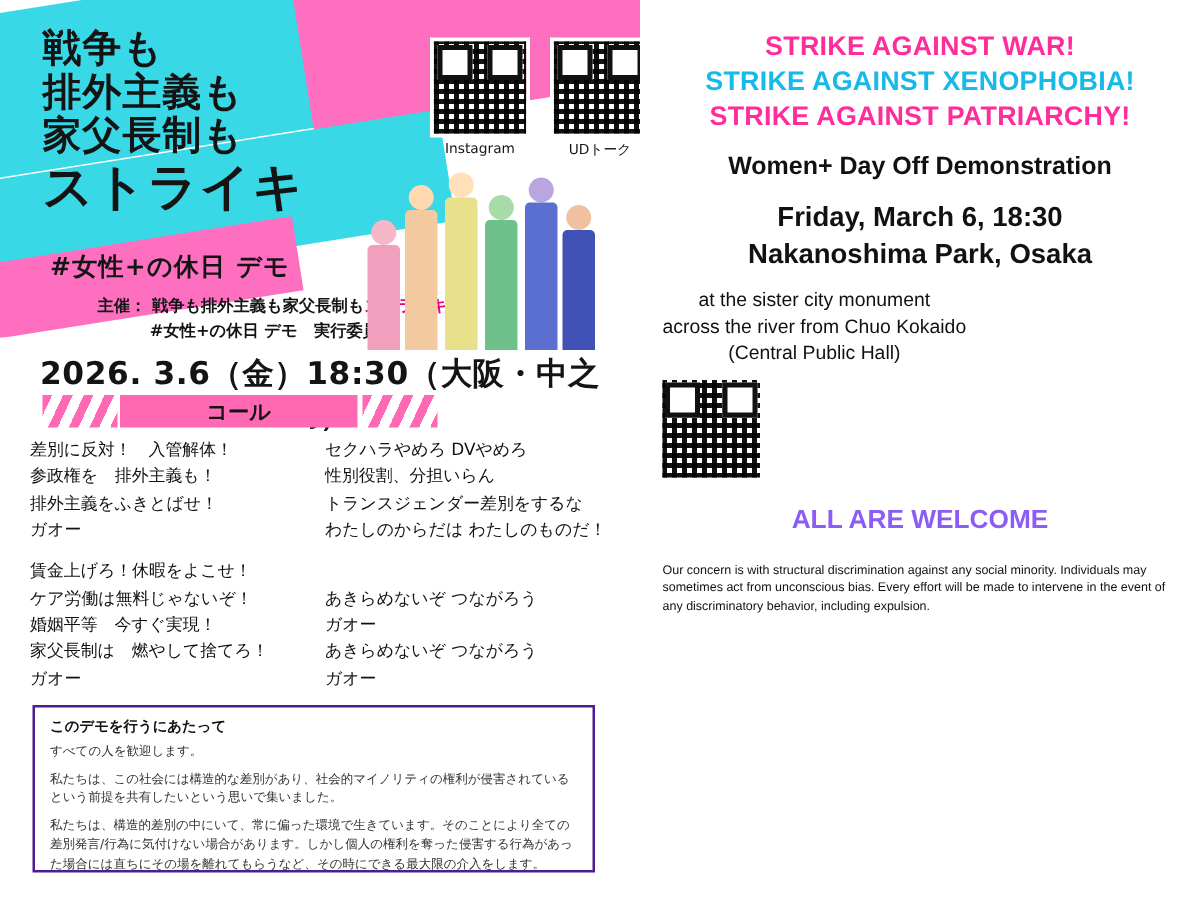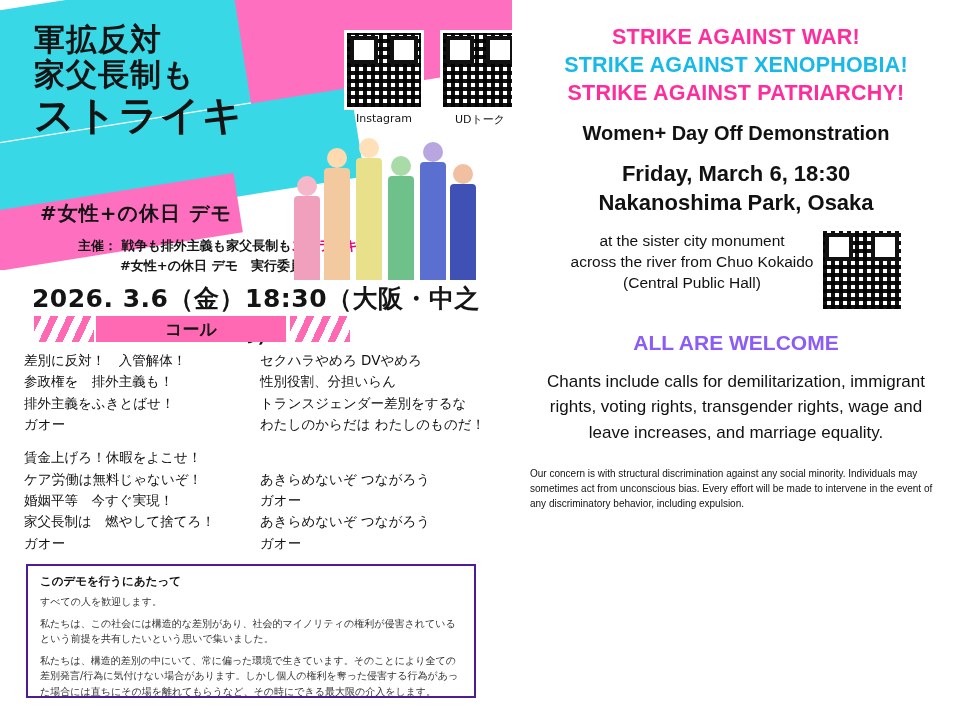--- a/index.html
+++ b/index.html
@@ -276,20 +276,21 @@
     font-weight: bold;
     color: #111;
     line-height: 1.32;
   }
   .venue-row {
     margin-top: 14px;
     display: flex;
     align-items: flex-start;
     justify-content: center;
     gap: 10px;
+    flex-direction: column;
   }
   .venue-text {
     font-size: 15.5px;
     color: #111;
     line-height: 1.35;
     text-align: center;
   }
   .qr-right {
     width: 78px; height: 78px;
     flex: 0 0 78px;
@@ -334,21 +335,22 @@
 <div class="page">
 
   <div class="flyer">
     <div class="flyer-band-cyan"></div>
     <div class="flyer-band-pink"></div>
     <div class="flyer-band-cyan2"></div>
     <div class="flyer-band-pink2"></div>
     <div class="flyer-white-wash"></div>
 
     <div class="flyer-title">
-      <span class="l2">軍拡反対</span>
+      <span class="l1">戦争も</span>
+      <span class="l2">排外主義も</span>
       <span class="l3">家父長制も</span>
       <span class="l4">ストライキ</span>
     </div>
 
     <div class="flyer-hashtag">#女性+の休日 デモ</div>
 
     <div class="flyer-host">
       <span>主催：</span>
       <span>戦争も排外主義も家父長制も</span><span class="host-em">ストライキ</span><br>
       <span>#女性+の休日 デモ　実行委員会</span>
@@ -457,18 +459,17 @@
       <div class="venue-text">
         <div>at the sister city monument</div>
         <div>across the river from Chuo Kokaido</div>
         <div>(Central Public Hall)</div>
       </div>
       <div class="qr-right"></div>
     </div>
 
     <div class="welcome">ALL ARE WELCOME</div>
 
-    <div class="chants">Chants include calls for demilitarization, immigrant rights, voting rights, transgender rights, wage and leave increases, and marriage equality.</div>
 
     <div class="concern">Our concern is with structural discrimination against any social minority. Individuals may sometimes act from unconscious bias. Every effort will be made to intervene in the event of any discriminatory behavior, including expulsion.</div>
   </div>
 
 </div>
 
 </body></html>

